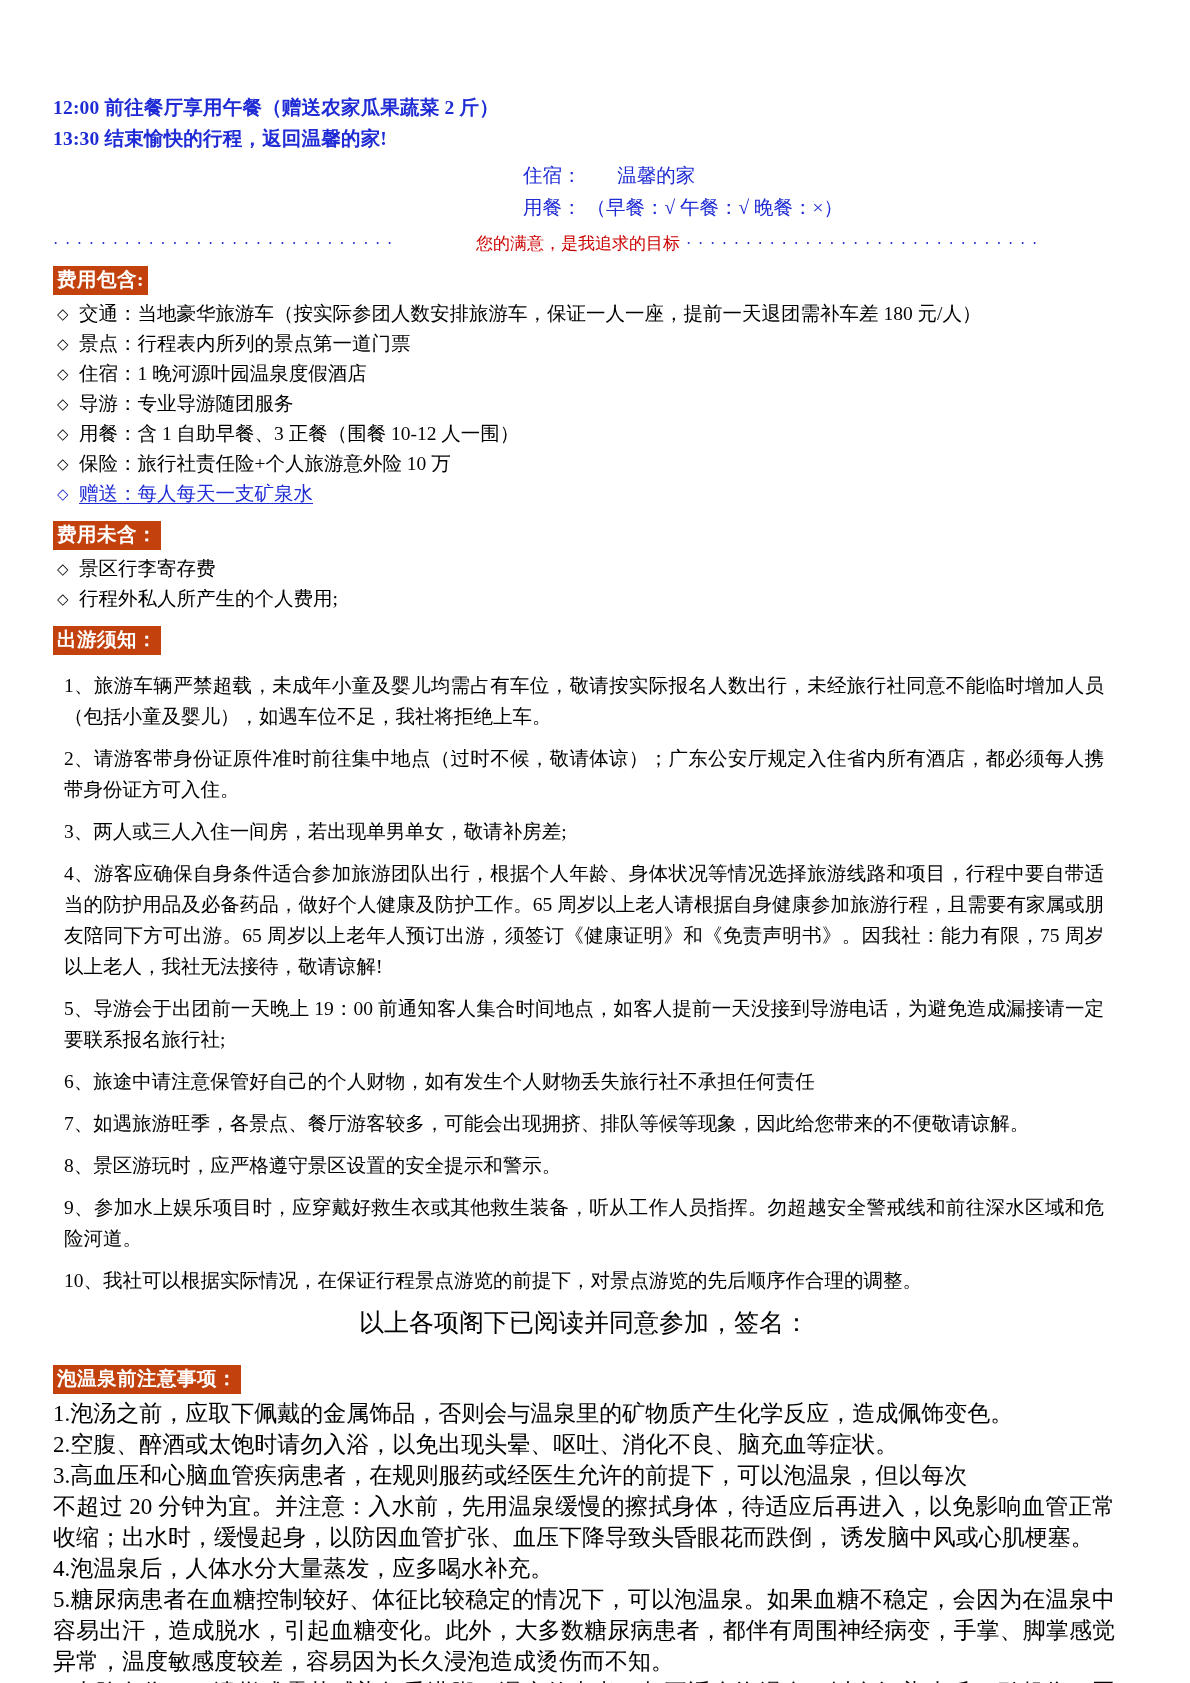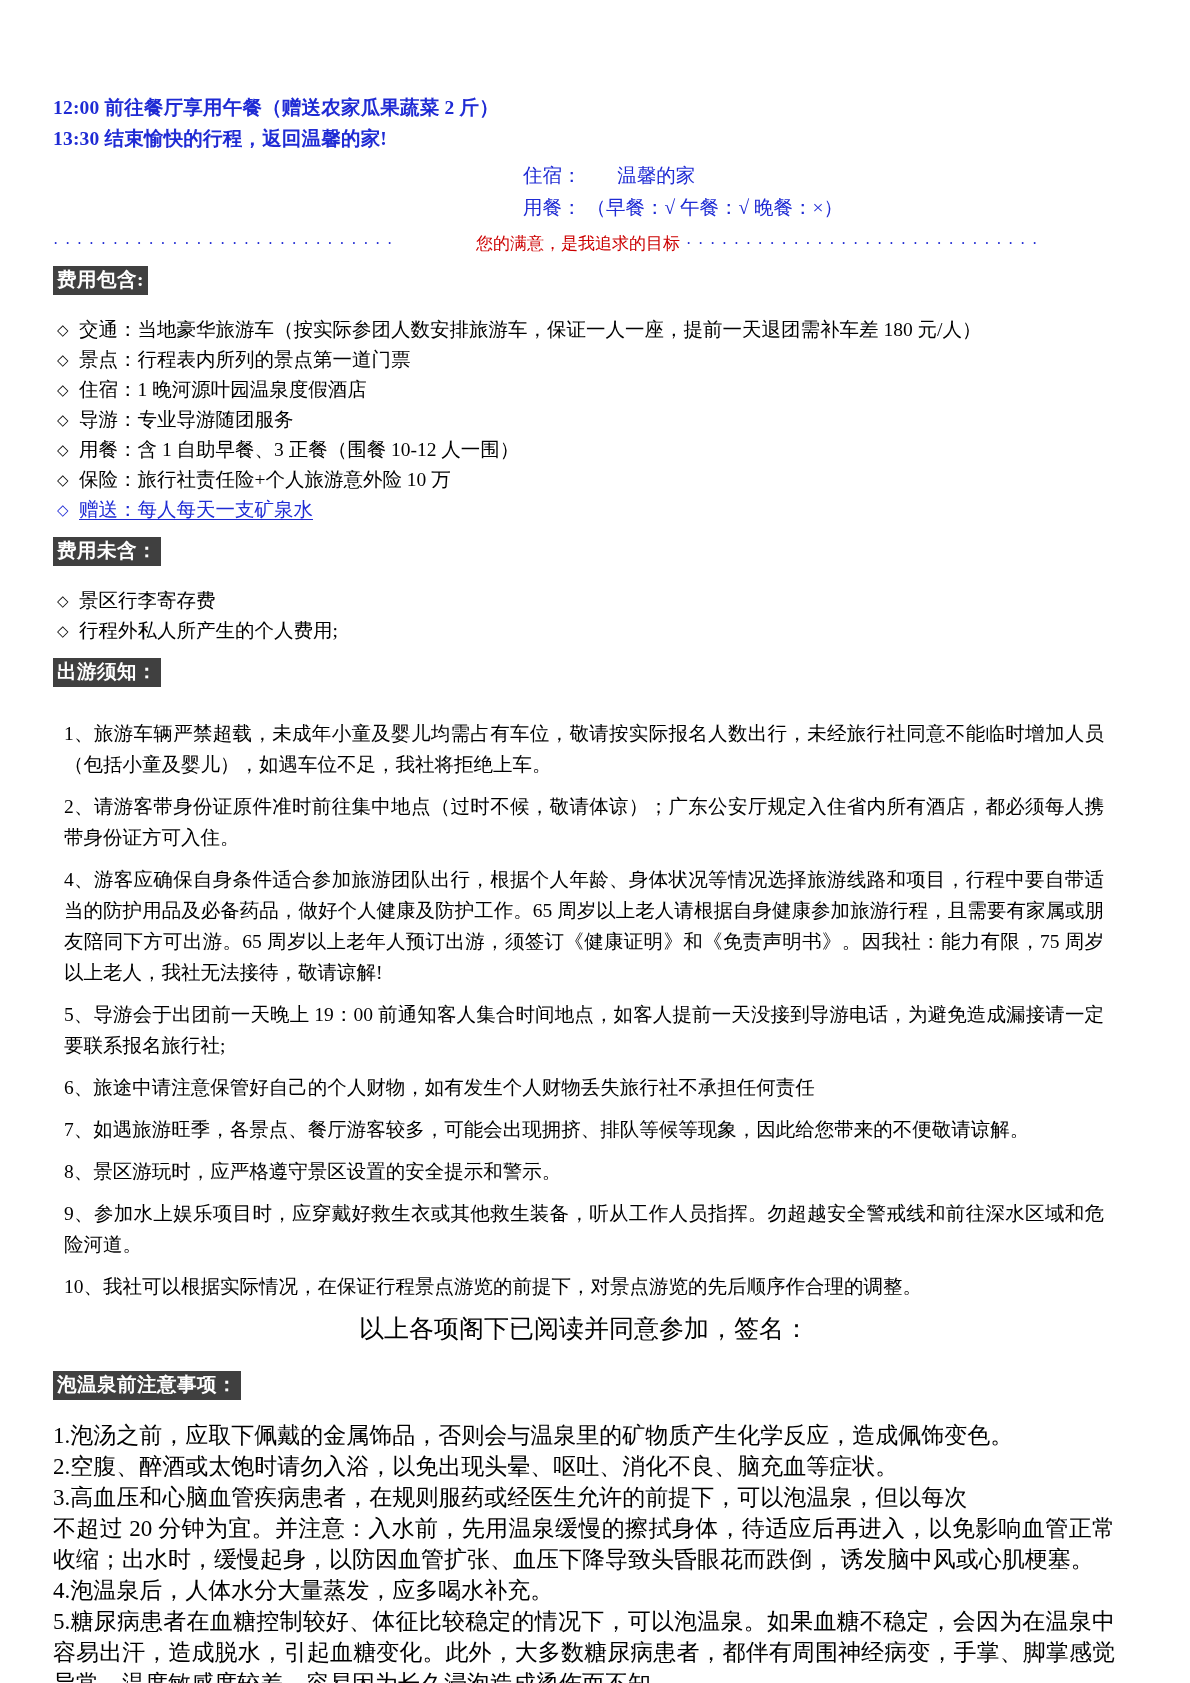--- a/index.html
+++ b/index.html
@@ -60,27 +60,27 @@
   .slogan-text {
     flex: 0 0 auto;
     color: #cc0000;
     font-size: 17px;
     font-weight: normal;
     white-space: nowrap;
     padding: 0 2px;
   }
   .section-head {
     display: inline-block;
-    background: #404040;
+    background: #c2410c;
     color: #ffffff;
     font-weight: bold;
     font-size: 19.5px;
     line-height: 26px;
     padding: 1px 4px 2px 4px;
-    margin: 12px 0 20px 0;
+    margin: 12px 0 4px 0;
     letter-spacing: 0.5px;
   }
   .head-wrap { margin: 0; }
   ul.bullets {
     list-style: none;
     margin: 0;
     padding: 0;
   }
   ul.bullets li {
     font-size: 19.5px;
@@ -166,20 +166,21 @@
     <ul class="bullets">
       <li><span class="dia">◇</span><span class="txt">景区行李寄存费</span></li>
       <li><span class="dia">◇</span><span class="txt">行程外私人所产生的个人费用;</span></li>
     </ul>
   </div>
 
   <div class="head-wrap">
     <div class="section-head">出游须知：</div>
     <p class="para">1、旅游车辆严禁超载，未成年小童及婴儿均需占有车位，敬请按实际报名人数出行，未经旅行社同意不能临时增加人员（包括小童及婴儿），如遇车位不足，我社将拒绝上车。</p>
     <p class="para">2、请游客带身份证原件准时前往集中地点（过时不候，敬请体谅）；广东公安厅规定入住省内所有酒店，都必须每人携带身份证方可入住。</p>
+    <p class="para">3、两人或三人入住一间房，若出现单男单女，敬请补房差;</p>
     <p class="para">4、游客应确保自身条件适合参加旅游团队出行，根据个人年龄、身体状况等情况选择旅游线路和项目，行程中要自带适当的防护用品及必备药品，做好个人健康及防护工作。65 周岁以上老人请根据自身健康参加旅游行程，且需要有家属或朋友陪同下方可出游。65 周岁以上老年人预订出游，须签订《健康证明》和《免责声明书》。因我社：能力有限，75 周岁以上老人，我社无法接待，敬请谅解!</p>
     <p class="para">5、导游会于出团前一天晚上 19：00 前通知客人集合时间地点，如客人提前一天没接到导游电话，为避免造成漏接请一定要联系报名旅行社;</p>
     <p class="para">6、旅途中请注意保管好自己的个人财物，如有发生个人财物丢失旅行社不承担任何责任</p>
     <p class="para">7、如遇旅游旺季，各景点、餐厅游客较多，可能会出现拥挤、排队等候等现象，因此给您带来的不便敬请谅解。</p>
     <p class="para">8、景区游玩时，应严格遵守景区设置的安全提示和警示。</p>
     <p class="para">9、参加水上娱乐项目时，应穿戴好救生衣或其他救生装备，听从工作人员指挥。勿超越安全警戒线和前往深水区域和危险河道。</p>
     <p class="para">10、我社可以根据实际情况，在保证行程景点游览的前提下，对景点游览的先后顺序作合理的调整。</p>
     <div class="center-line">以上各项阁下已阅读并同意参加，签名：</div>
   </div>
 

